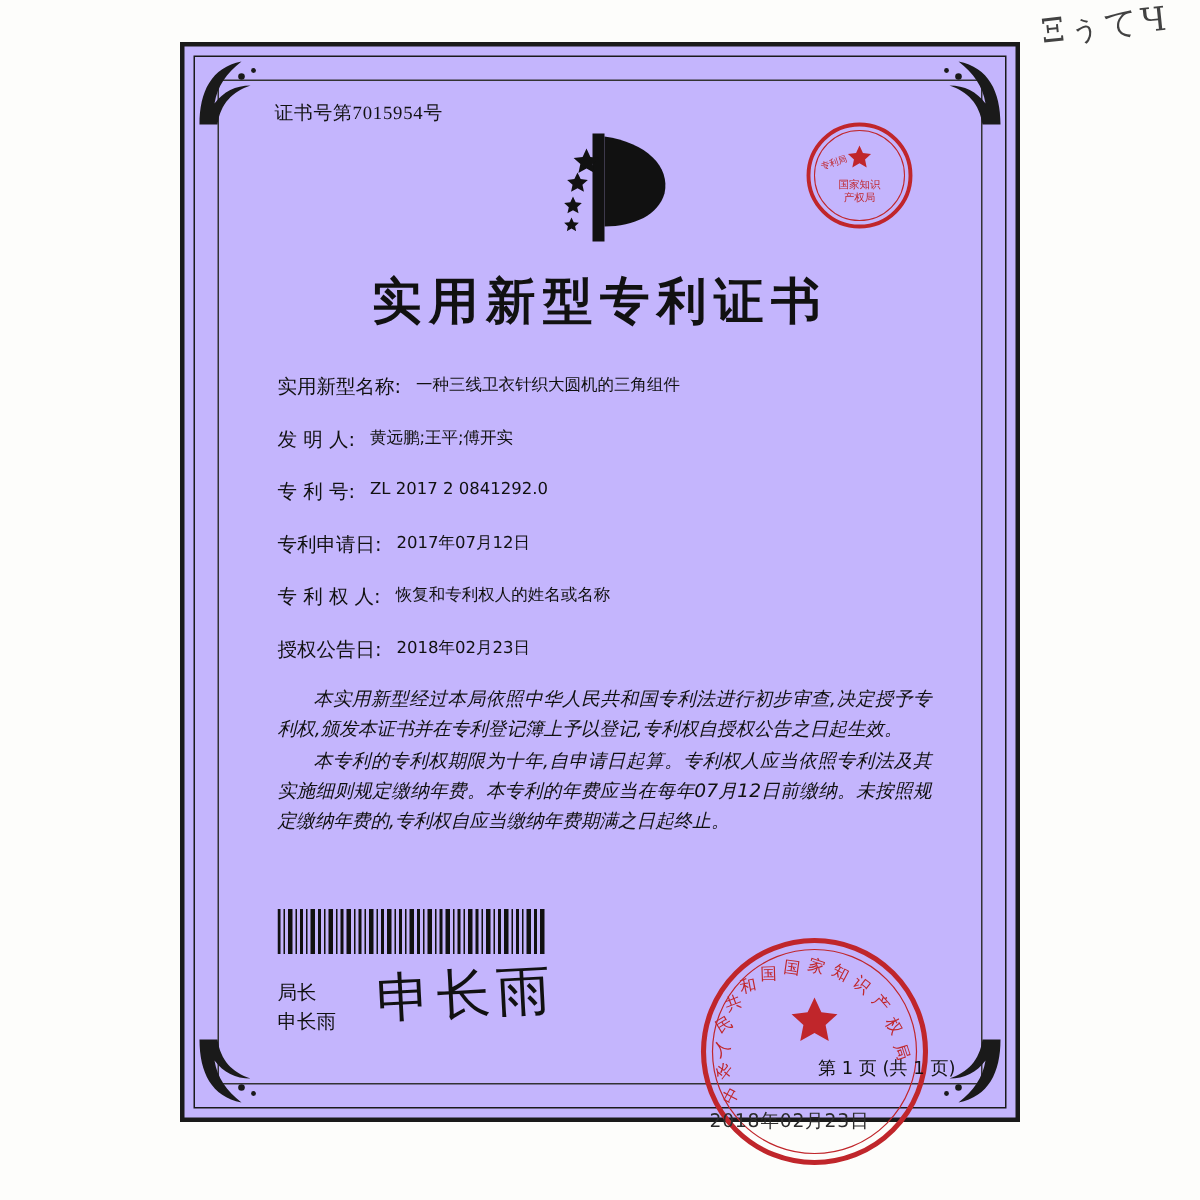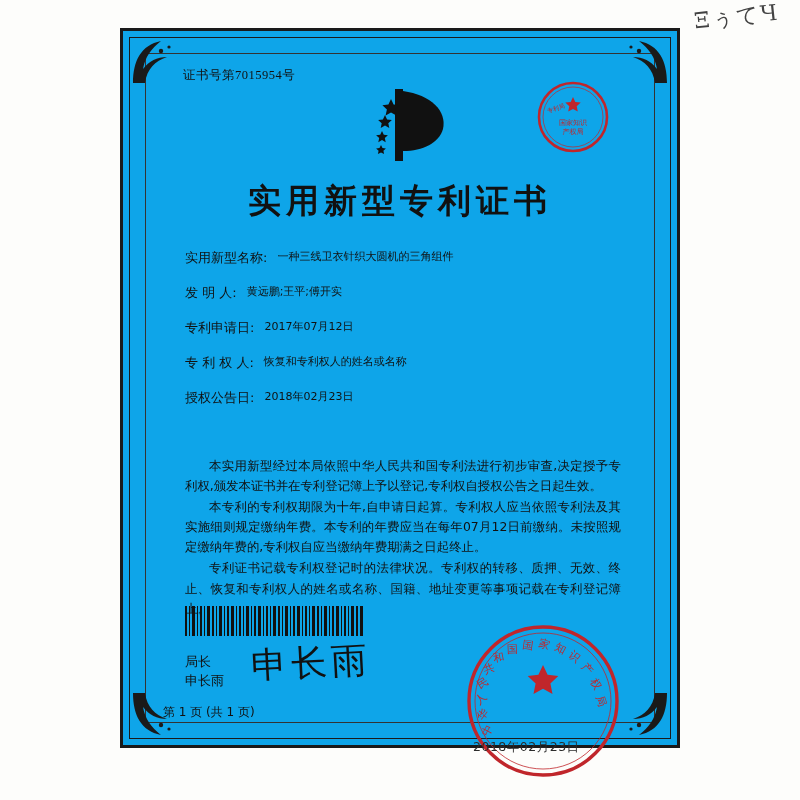--- a/index.html
+++ b/index.html
@@ -39,21 +39,21 @@
 
   
   .cert-frame {
     position: absolute;
     left: 120px;
     top: 28px;
     width: 560px;
     height: 720px;
     border: 3px solid #1a1a1a;
     box-sizing: border-box;
-    background: #0ea5e9;
+    background: #c4b5fd;
   }
   .cert-frame::before {
     content: "";
     position: absolute;
     left: 6px; top: 6px; right: 6px; bottom: 6px;
     border: 1px solid #1a1a1a;
     pointer-events: none;
   }
   .cert-inner {
     position: absolute;
@@ -139,20 +139,21 @@
 
   .paragraphs {
     position: absolute;
     top: 395px;
     left: 22px;
     right: 16px;
     font-size: 12.4px;
     line-height: 1.62;
     font-family: "DejaVu Sans", sans-serif;
     text-align: justify;
+    font-style: italic;
   }
   .paragraphs p {
     margin: 0 0 1px 0;
     text-indent: 24px;
   }
 
   
   .barcode {
     position: absolute;
     left: 22px;
@@ -204,21 +205,21 @@
     font-size: 12.5px;
     color: #2b2b2b;
     letter-spacing: .5px;
   }
 
   .page-footer {
     position: absolute;
     bottom: 4px;
     left: 0;
     right: 0;
-    text-align: left;
+    text-align: right;
     font-size: 12px;
     font-family: "DejaVu Sans", sans-serif;
   }
 </style>
 </head>
 <body>
 
 <div id="page">
 
   <div class="scribble">ΞぅてЧ</div>
@@ -286,37 +287,40 @@
       <div class="fields">
         <div class="field-row">
           <span class="field-label">实用新型名称:</span>
           <span class="field-value">一种三线卫衣针织大圆机的三角组件</span>
         </div>
         <div class="field-row">
           <span class="field-label">发 明 人:</span>
           <span class="field-value">黄远鹏;王平;傅开实</span>
         </div>
         <div class="field-row">
+          <span class="field-label">专 利 号:</span>
+          <span class="field-value">ZL 2017 2 0841292.0</span>
+        </div>
+        <div class="field-row">
           <span class="field-label">专利申请日:</span>
           <span class="field-value">2017年07月12日</span>
         </div>
         <div class="field-row">
           <span class="field-label">专 利 权 人:</span>
           <span class="field-value">恢复和专利权人的姓名或名称</span>
         </div>
         <div class="field-row">
           <span class="field-label">授权公告日:</span>
           <span class="field-value">2018年02月23日</span>
         </div>
       </div>
 
       <div class="paragraphs">
         <p>本实用新型经过本局依照中华人民共和国专利法进行初步审查,决定授予专利权,颁发本证书并在专利登记簿上予以登记,专利权自授权公告之日起生效。</p>
         <p>本专利的专利权期限为十年,自申请日起算。专利权人应当依照专利法及其实施细则规定缴纳年费。本专利的年费应当在每年07月12日前缴纳。未按照规定缴纳年费的,专利权自应当缴纳年费期满之日起终止。</p>
-        <p>专利证书记载专利权登记时的法律状况。专利权的转移、质押、无效、终止、恢复和专利权人的姓名或名称、国籍、地址变更等事项记载在专利登记簿上。</p>
       </div>
 
       <div class="barcode">
         <svg width="180" height="30" viewBox="0 0 180 30" preserveAspectRatio="none">
           <g fill="#111">
             <rect x="0" y="0" width="2" height="30"></rect>
               <rect x="4" y="0" width="1" height="30"></rect>
             <rect x="7" y="0" width="3" height="30"></rect>
               <rect x="12" y="0" width="1" height="30"></rect>
             <rect x="15" y="0" width="2" height="30"></rect>

